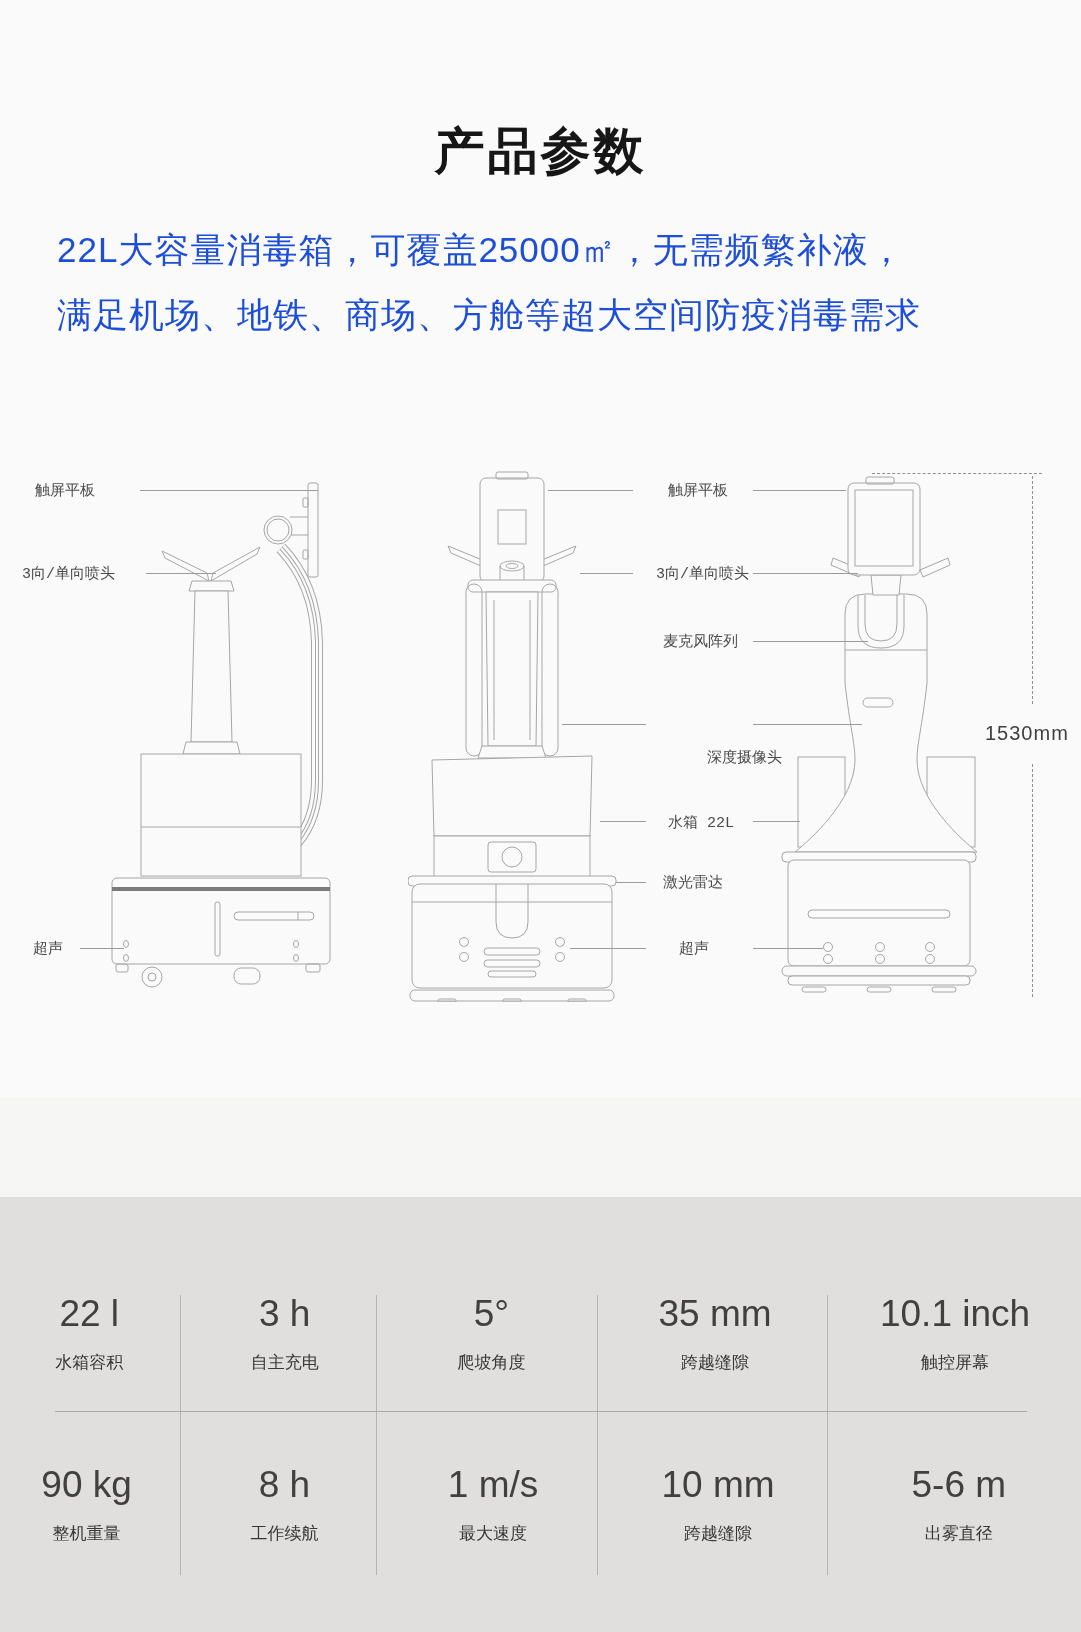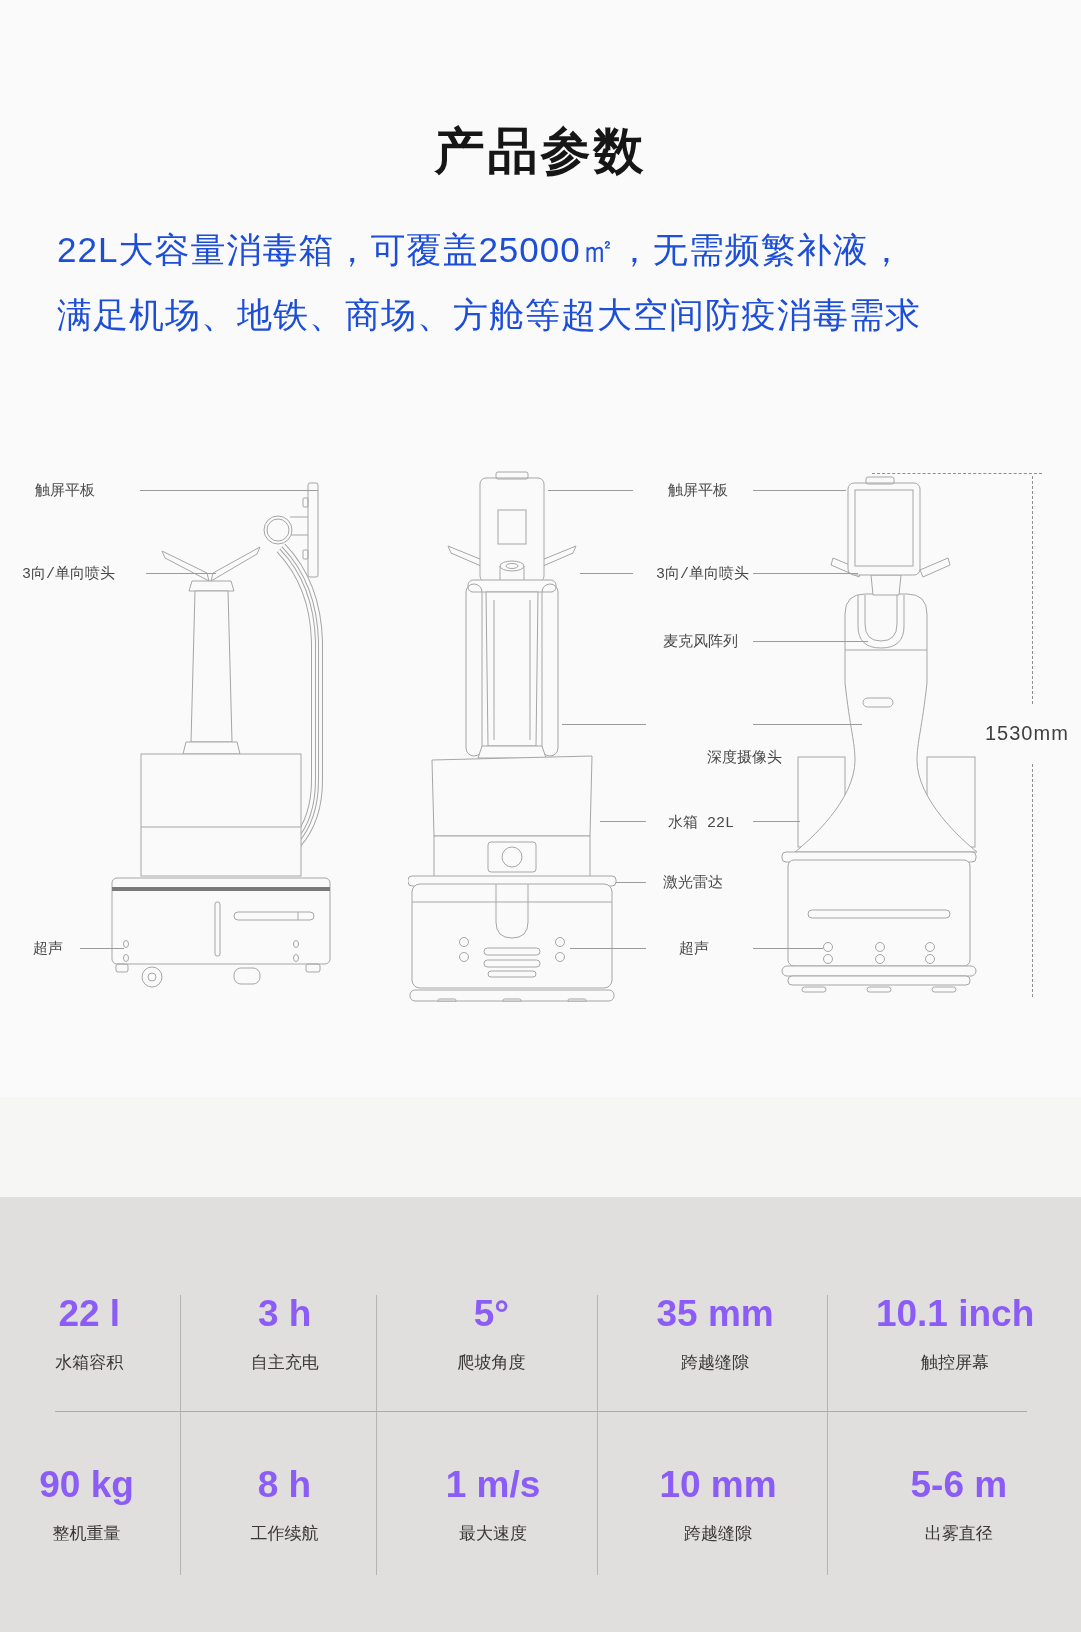--- a/index.html
+++ b/index.html
@@ -21,21 +21,21 @@
   #dim-text{position:absolute;left:985px;top:722px;font-size:20px;color:#3f3f3f;letter-spacing:1px;}
 
   .robot{position:absolute;}
   .vdiv{position:absolute;top:1295px;height:280px;width:1px;background:#b5b4b3;}
   #spec-sep{position:absolute;top:1411px;left:55px;width:972px;height:1px;background:#acaaa9;}
   .spec-row{position:absolute;left:0;width:1081px;display:flex;}
   #spec-row-1{top:1293px;}
   #spec-row-2{top:1464px;gap:8px;}
   .spec-cell{text-align:center;}
   .c1{width:180px;} .c2{width:196px;padding-left:9px;} .c3{width:221px;} .c4{width:230px;} .c5{width:254px;}
-  .spec-value{font-size:37px;font-weight:700;color:#8b5cf6;line-height:42px;}
+  .spec-value{font-size:37px;font-weight:400;color:#404040;line-height:42px;}
   .spec-label{font-size:17px;color:#3a3735;margin-top:16px;}
   svg{display:block;}
 </style>
 </head>
 <body>
 
 <div id="page">
   <div id="band-mid" class="band"></div>
   <div id="band-specs" class="band"></div>
 

